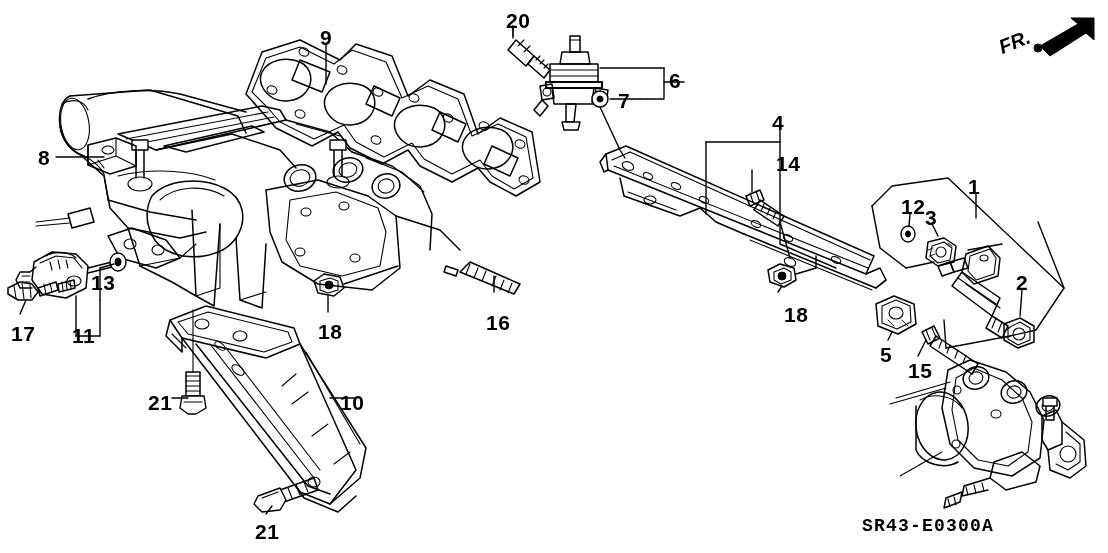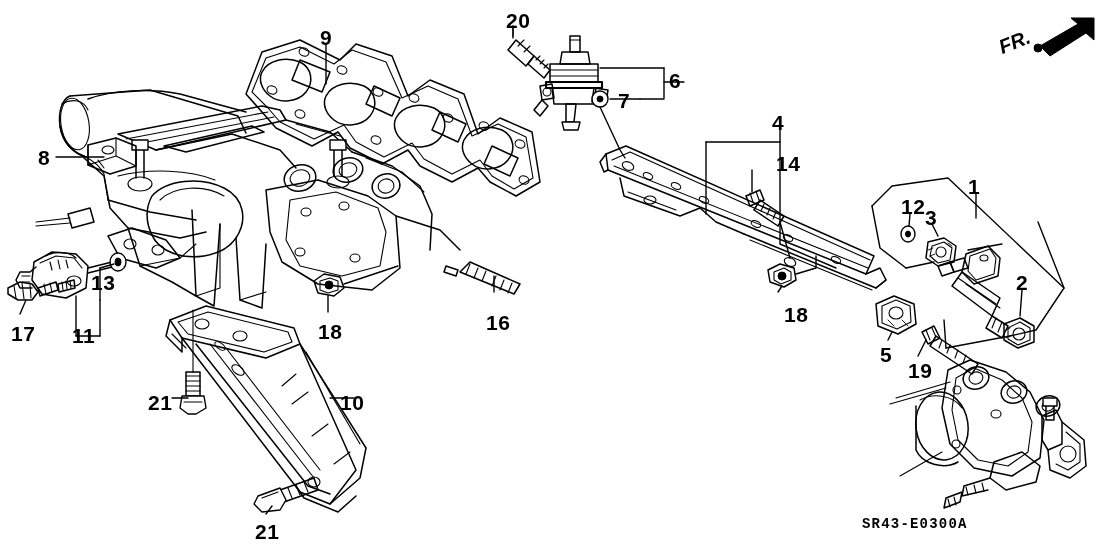--- a/index.html
+++ b/index.html
@@ -61,21 +61,21 @@
     color: #000000;
     transform: rotate(-22deg);
     transform-origin: left bottom;
     letter-spacing: 0px;
   }
   .diagram-code {
     position: absolute;
     left: 862px;
     top: 516px;
     font-family: "Liberation Mono", monospace;
-    font-size: 14px;
+    font-size: 18px;
     font-weight: 700;
     letter-spacing: 1.2px;
     color: #000000;
     pointer-events: auto;
   }
   svg { display: block; }
   .ln { fill: none; stroke: #000; stroke-width: 1.5; stroke-linecap: round; stroke-linejoin: round; }
   .ln-thin { fill: none; stroke: #000; stroke-width: 1.1; stroke-linecap: round; stroke-linejoin: round; }
   .ln-hair { fill: none; stroke: #000; stroke-width: 0.9; stroke-linecap: round; stroke-linejoin: round; }
   .ln-bold { fill: none; stroke: #000; stroke-width: 2.1; stroke-linecap: round; stroke-linejoin: round; }
@@ -542,21 +542,21 @@
     <div class="callout-number" style="left:880px; top:344px;">5</div>
     <div class="callout-number" style="left:669px; top:70px;">6</div>
     <div class="callout-number" style="left:618px; top:90px;">7</div>
     <div class="callout-number" style="left:38px; top:147px;">8</div>
     <div class="callout-number" style="left:320px; top:27px;">9</div>
     <div class="callout-number" style="left:340px; top:392px;text-align:right;">10</div>
     <div class="callout-number" style="left:72px; top:325px;">11</div>
     <div class="callout-number" style="left:901px; top:196px;text-align:center;">12</div>
     <div class="callout-number" style="left:91px; top:272px;">13</div>
     <div class="callout-number" style="left:776px; top:153px;">14</div>
-    <div class="callout-number" style="left:908px; top:360px;">19</div>
+    <div class="callout-number" style="left:908px; top:360px;">15</div>
     <div class="callout-number" style="left:486px; top:300px;margin-top:12px;">16</div>
     <div class="callout-number" style="left:11px; top:323px;">17</div>
     <div class="callout-number" style="left:784px; top:304px;">18</div>
     <div class="callout-number" style="left:318px; top:321px;">18</div>
     <div class="callout-number" style="left:506px; top:10px;">20</div>
     <div class="callout-number" style="left:148px; top:392px;">21</div>
     <div class="callout-number" style="left:255px; top:521px;">21</div>
 
     <div class="fr-marker">
       <div class="fr-text">FR.</div>

